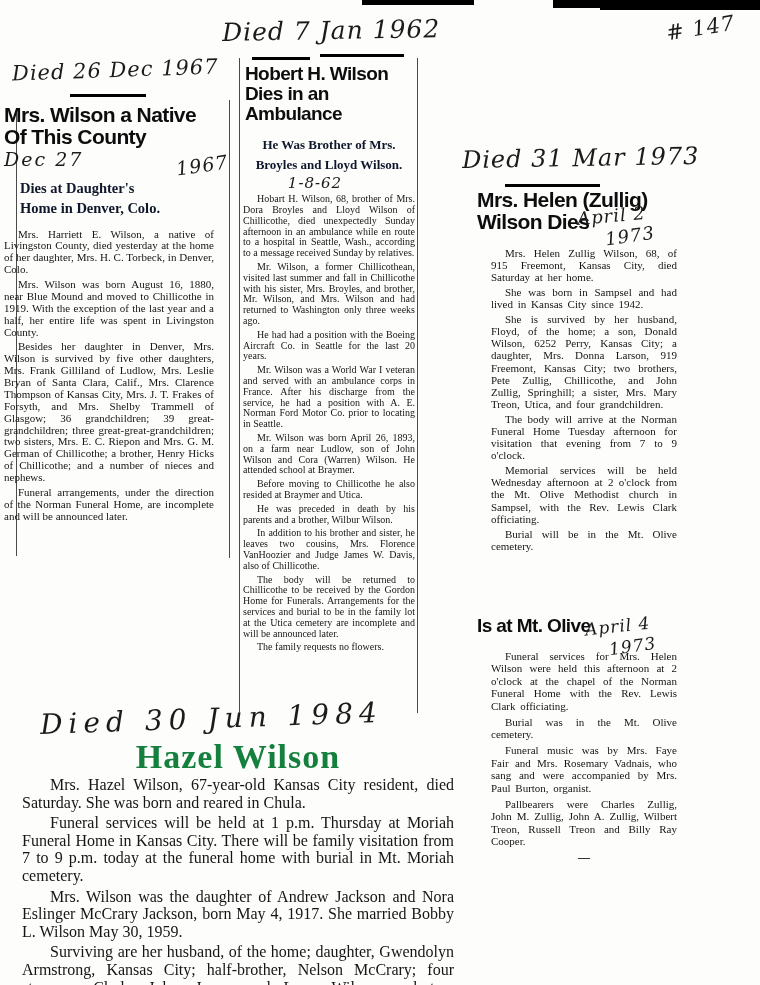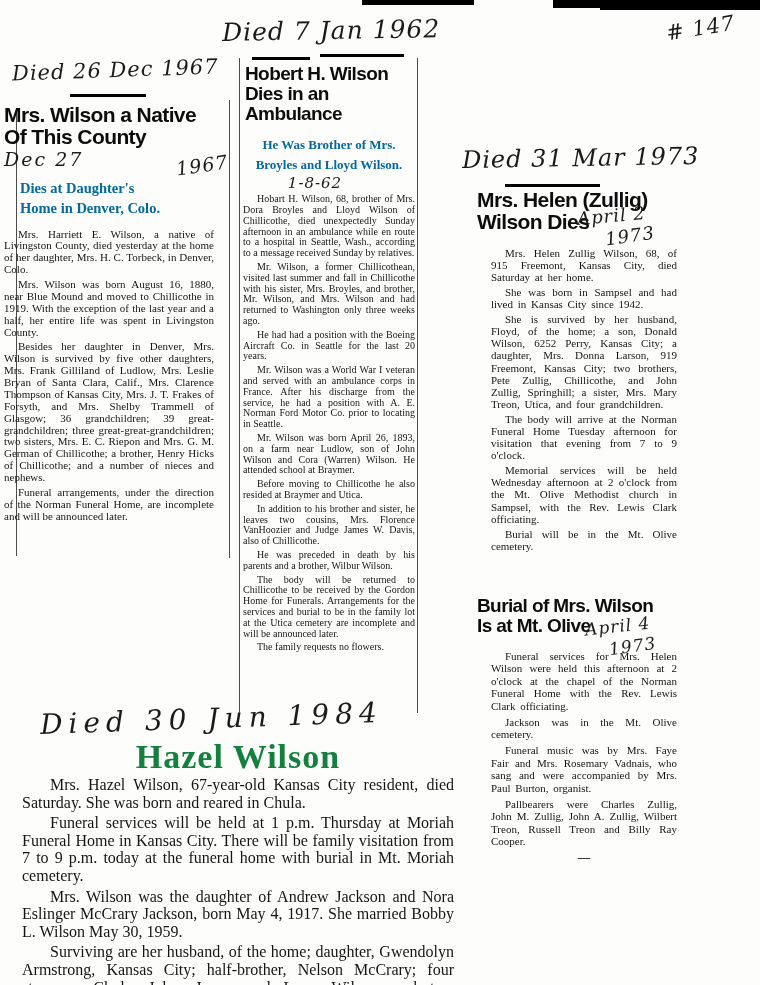--- a/index.html
+++ b/index.html
@@ -14,21 +14,21 @@
     color:#1b1b1b; letter-spacing:1px; white-space:nowrap;
   }
   .clip{position:absolute;}
   .vrule{position:absolute; width:1px; background:#4a4a4a;}
   .hrule{position:absolute; background:#000;}
   .headline-sans{
     font-family:"Liberation Sans", sans-serif; font-weight:700;
     line-height:1.04; letter-spacing:-0.6px; color:#0d0d0d;
   }
   .subhead{
-    font-family:"Liberation Serif", serif; font-weight:700; color:#0369a1;
+    font-family:"Liberation Serif", serif; font-weight:700; color:#0f172a;
   }
   .news{ text-align:justify; color:#151515; }
   .news p{ margin:0 0 3px 0; text-indent:14px; }
   .headline-serif{
     font-family:"Liberation Serif", serif; font-weight:700; color:#15803d;
   }
   .endmark{ text-align:center; font-weight:700; }
 </style>
 </head>
 <body>
@@ -83,22 +83,22 @@
       <span>Broyles and Lloyd Wilson.</span>
     </h2>
     <div class="hw" style="position:static;display:block;text-align:center;margin:0 28px 2px 0;font-size:15px;">1-8-62</div>
     <div class="news" style="font-size:10px;line-height:1.08;">
       <p>Hobart H. Wilson, 68, brother of Mrs. Dora Broyles and Lloyd Wilson of Chillicothe, died unexpectedly Sunday afternoon in an ambulance while en route to a hospital in Seattle, Wash., according to a message received Sunday by relatives.</p>
       <p>Mr. Wilson, a former Chillicothean, visited last summer and fall in Chillicothe with his sister, Mrs. Broyles, and brother, Mr. Wilson, and Mrs. Wilson and had returned to Washington only three weeks ago.</p>
       <p>He had had a position with the Boeing Aircraft Co. in Seattle for the last 20 years.</p>
       <p>Mr. Wilson was a World War I veteran and served with an ambulance corps in France. After his discharge from the service, he had a position with A. E. Norman Ford Motor Co. prior to locating in Seattle.</p>
       <p>Mr. Wilson was born April 26, 1893, on a farm near Ludlow, son of John Wilson and Cora (Warren) Wilson. He attended school at Braymer.</p>
       <p>Before moving to Chillicothe he also resided at Braymer and Utica.</p>
+      <p>He was preceded in death by his parents and a brother, Wilbur Wilson.</p>
       <p>In addition to his brother and sister, he leaves two cousins, Mrs. Florence VanHoozier and Judge James W. Davis, also of Chillicothe.</p>
-      <p>He was preceded in death by his parents and a brother, Wilbur Wilson.</p>
       <p>The body will be returned to Chillicothe to be received by the Gordon Home for Funerals. Arrangements for the services and burial to be in the family lot at the Utica cemetery are incomplete and will be announced later.</p>
       <p>The family requests no flowers.</p>
     </div>
   </section>
 
   <section class="clip" style="left:477px;top:189px;width:205px;">
     <h1 class="headline-sans" style="font-size:21px;margin:0;">
       <span>Mrs. Helen (Zullig)</span><br>
       <span>Wilson Dies</span>
     </h1>
@@ -109,28 +109,28 @@
       <p>She was born in Sampsel and had lived in Kansas City since 1942.</p>
       <p>She is survived by her husband, Floyd, of the home; a son, Donald Wilson, 6252 Perry, Kansas City; a daughter, Mrs. Donna Larson, 919 Freemont, Kansas City; two brothers, Pete Zullig, Chillicothe, and John Zullig, Springhill; a sister, Mrs. Mary Treon, Utica, and four grandchildren.</p>
       <p>The body will arrive at the Norman Funeral Home Tuesday afternoon for visitation that evening from 7 to 9 o'clock.</p>
       <p>Memorial services will be held Wednesday afternoon at 2 o'clock from the Mt. Olive Methodist church in Sampsel, with the Rev. Lewis Clark officiating.</p>
       <p>Burial will be in the Mt. Olive cemetery.</p>
     </div>
   </section>
 
   <section class="clip" style="left:477px;top:596px;width:205px;">
     <h1 class="headline-sans" style="font-size:19px;margin:0;">
-      <span>Burial of Mrs. Wilson</span><br>
+      <br>
       <span>Is at Mt. Olive</span>
     </h1>
     <div class="hw" style="left:108px;top:20px;font-size:17px;transform:rotate(-6deg);">April 4</div>
     <div class="hw" style="left:132px;top:40px;font-size:17px;transform:rotate(-8deg);">1973</div>
     <div class="news" style="font-size:11px;line-height:1.15;margin:14px 0 0 14px;width:186px;word-spacing:2px;">
       <p>Funeral services for Mrs. Helen Wilson were held this afternoon at 2 o'clock at the chapel of the Norman Funeral Home with the Rev. Lewis Clark officiating.</p>
-      <p>Jackson was in the Mt. Olive cemetery.</p>
+      <p>Burial was in the Mt. Olive cemetery.</p>
       <p>Funeral music was by Mrs. Faye Fair and Mrs. Rosemary Vadnais, who sang and were accompanied by Mrs. Paul Burton, organist.</p>
       <p>Pallbearers were Charles Zullig, John M. Zullig, John A. Zullig, Wilbert Treon, Russell Treon and Billy Ray Cooper.</p>
       <div class="endmark" style="width:186px;font-size:12px;">—</div>
     </div>
   </section>
 
   <section class="clip" style="left:22px;top:738px;width:432px;">
     <h1 class="headline-serif" style="font-size:34px;margin:0;text-align:center;letter-spacing:1px;">Hazel Wilson</h1>
     <div class="news" style="font-size:16px;line-height:1.1;margin-top:0;">
       <p style="text-indent:28px;">Mrs. Hazel Wilson, 67-year-old Kansas City resident, died Saturday. She was born and reared in Chula.</p>

